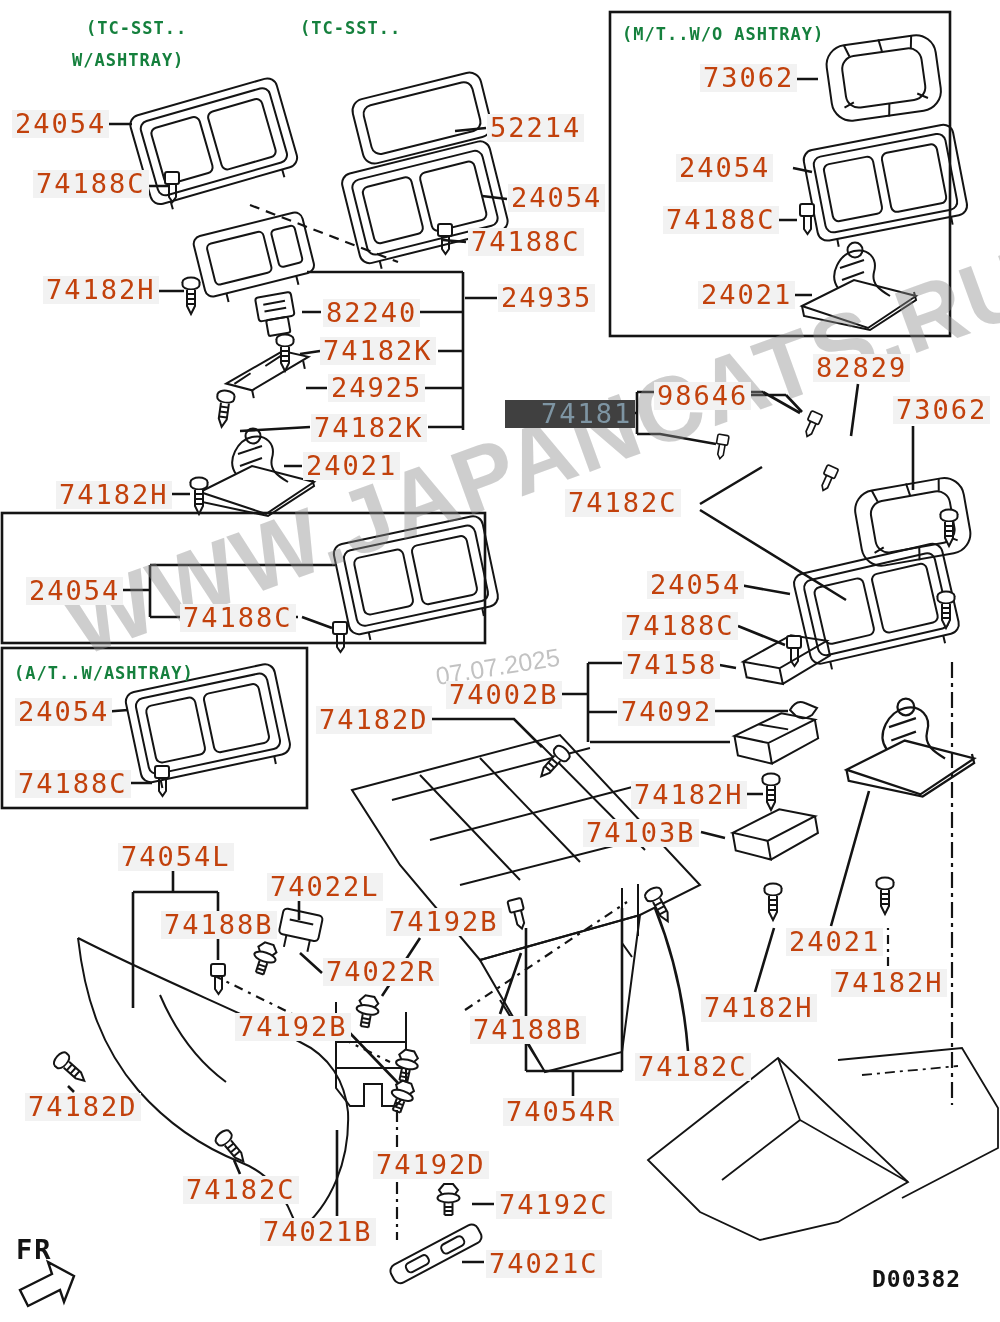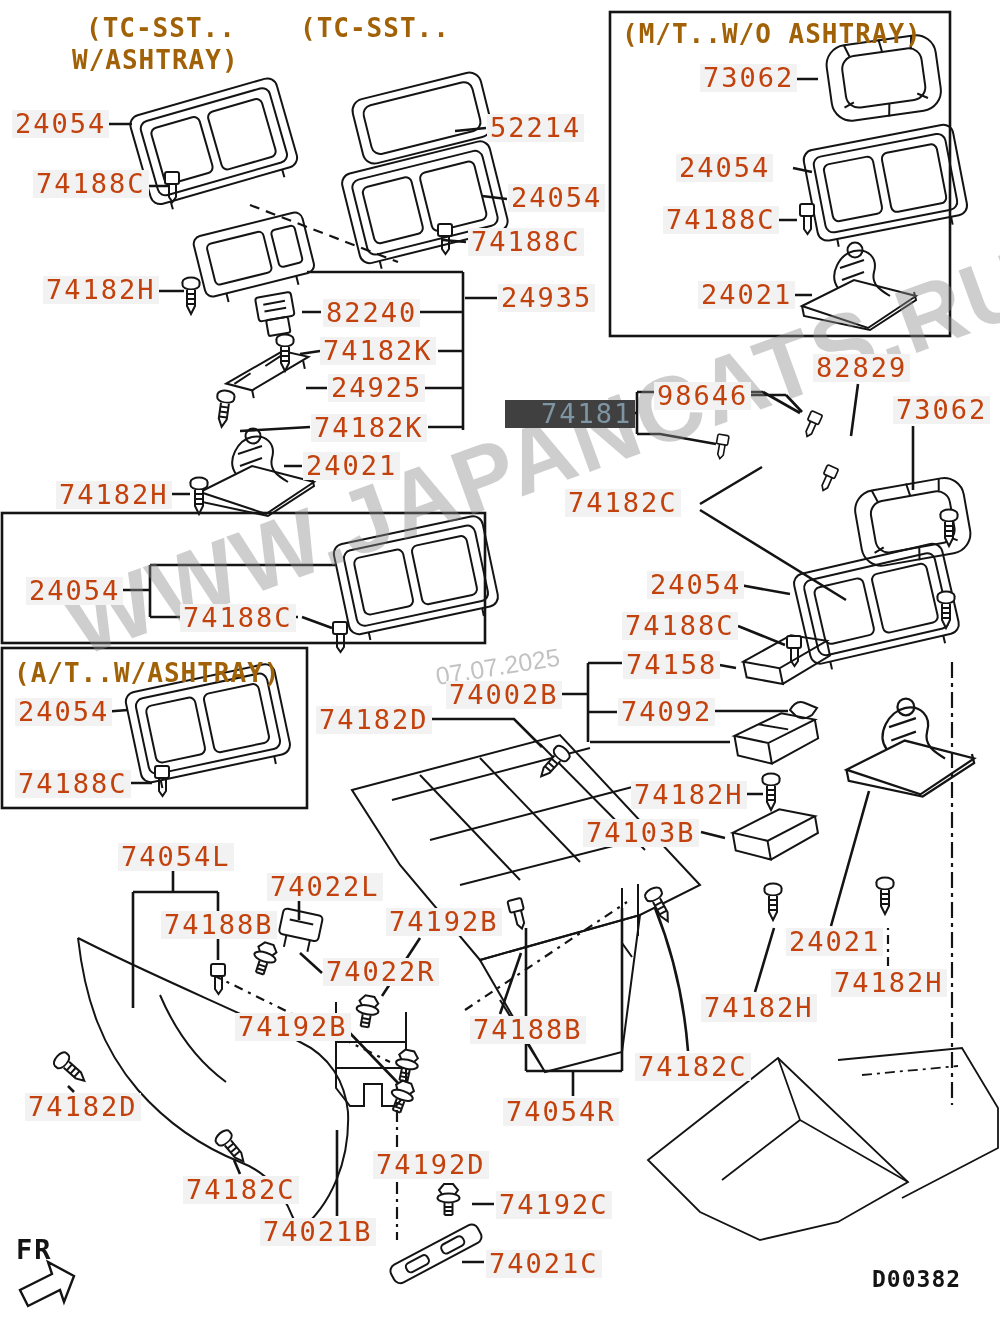--- a/index.html
+++ b/index.html
@@ -9,21 +9,21 @@
   #watermark{position:absolute;left:70px;top:575px;z-index:2;
         font-family:"Liberation Sans",sans-serif;font-weight:bold;font-size:92px;
         color:#8d8d8d;opacity:.42;letter-spacing:2px;white-space:nowrap;
         transform:rotate(-20deg);transform-origin:left center;pointer-events:none;}
   #datewm{position:absolute;left:436px;top:662px;z-index:2;
         font-family:"Liberation Sans",sans-serif;font-size:25px;color:#9a9a9a;opacity:.6;
         transform:rotate(-9deg);transform-origin:left center;white-space:nowrap;}
   #labels,#headers{position:absolute;left:0;top:0;width:100%;height:100%;z-index:3;}
   .lbl{position:absolute;font-size:27px;line-height:28px;letter-spacing:2px;
        color:#c2410c;background:#f2f2f2;padding:0 3px;white-space:nowrap;cursor:pointer;}
-  .hdr{position:absolute;font-size:26px;line-height:28px;font-weight:bold;color:#a16207;
+  .hdr{position:absolute;font-size:17px;line-height:28px;font-weight:bold;color:#15803d;
        letter-spacing:1px;white-space:nowrap;}
   #frlabel{position:absolute;left:16px;top:1234px;z-index:3;font-size:27px;font-weight:bold;
        color:#141414;letter-spacing:2px;}
   #diagcode{position:absolute;left:872px;top:1266px;z-index:3;font-size:23px;font-weight:bold;
        color:#141414;letter-spacing:1px;}
 </style>
 </head>
 <body>
 
 <div id="stage">

